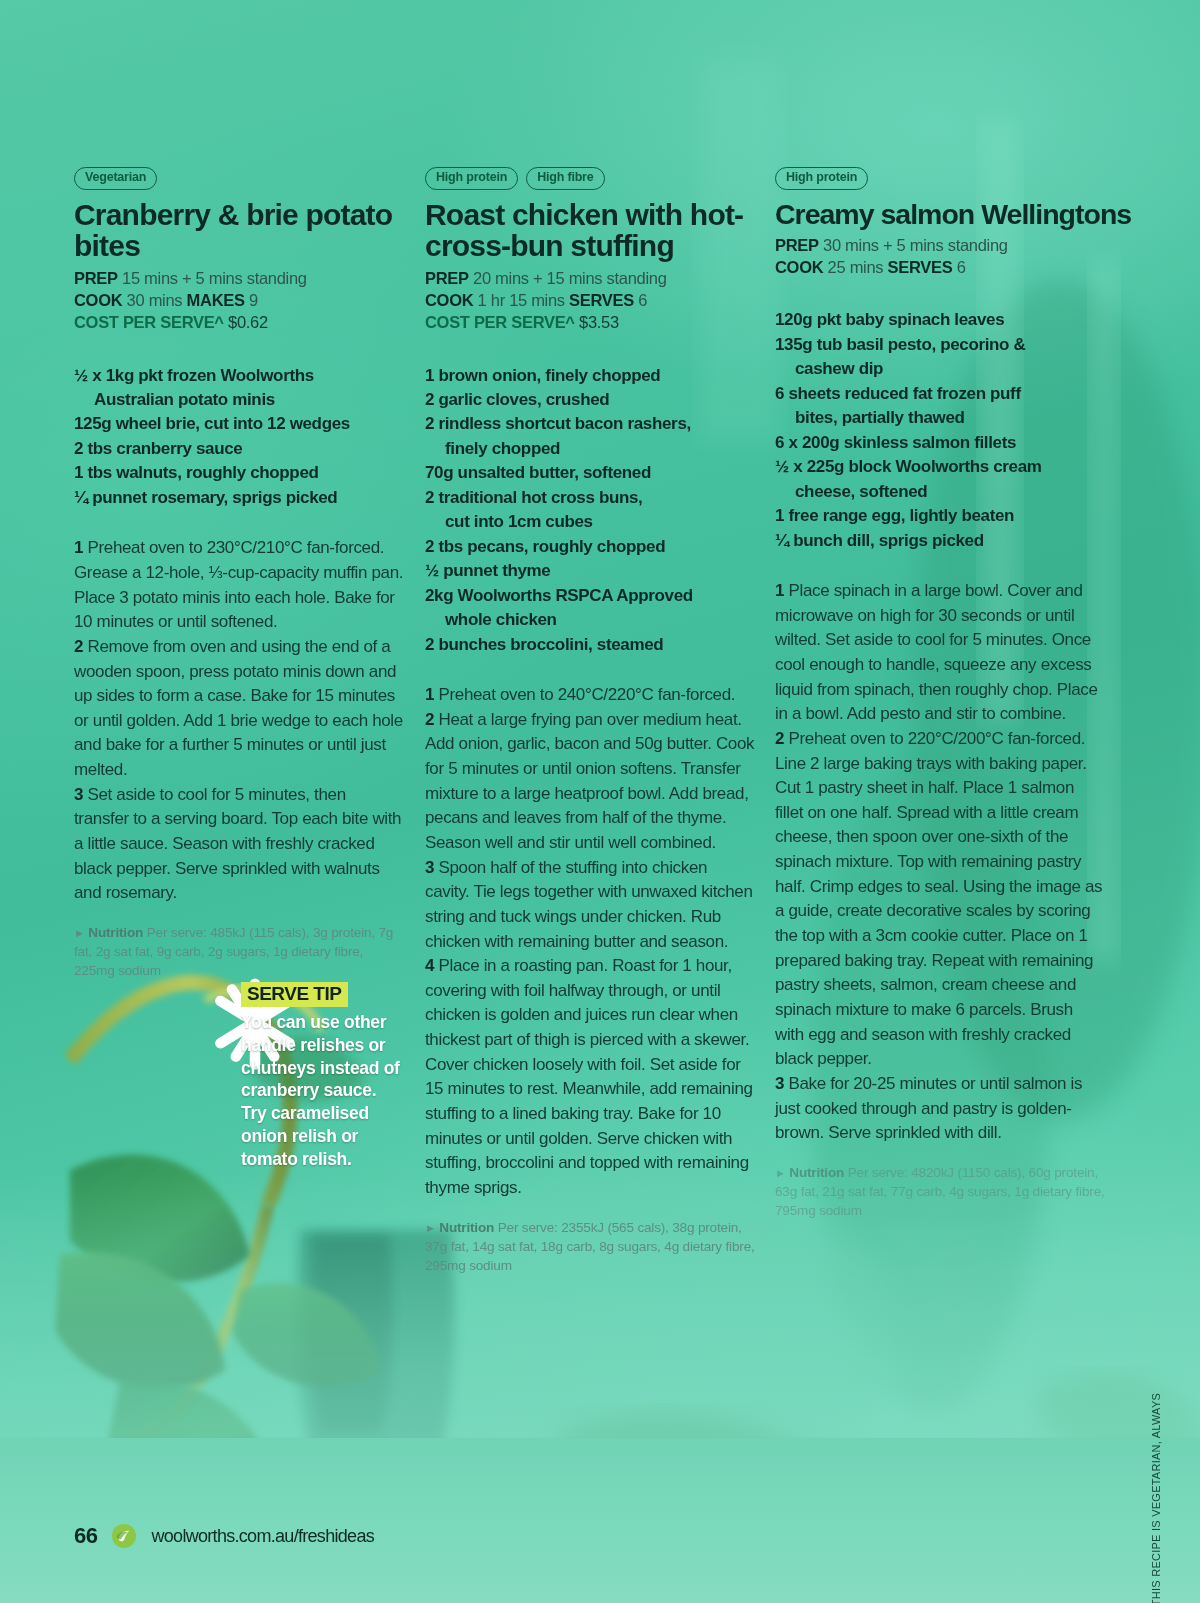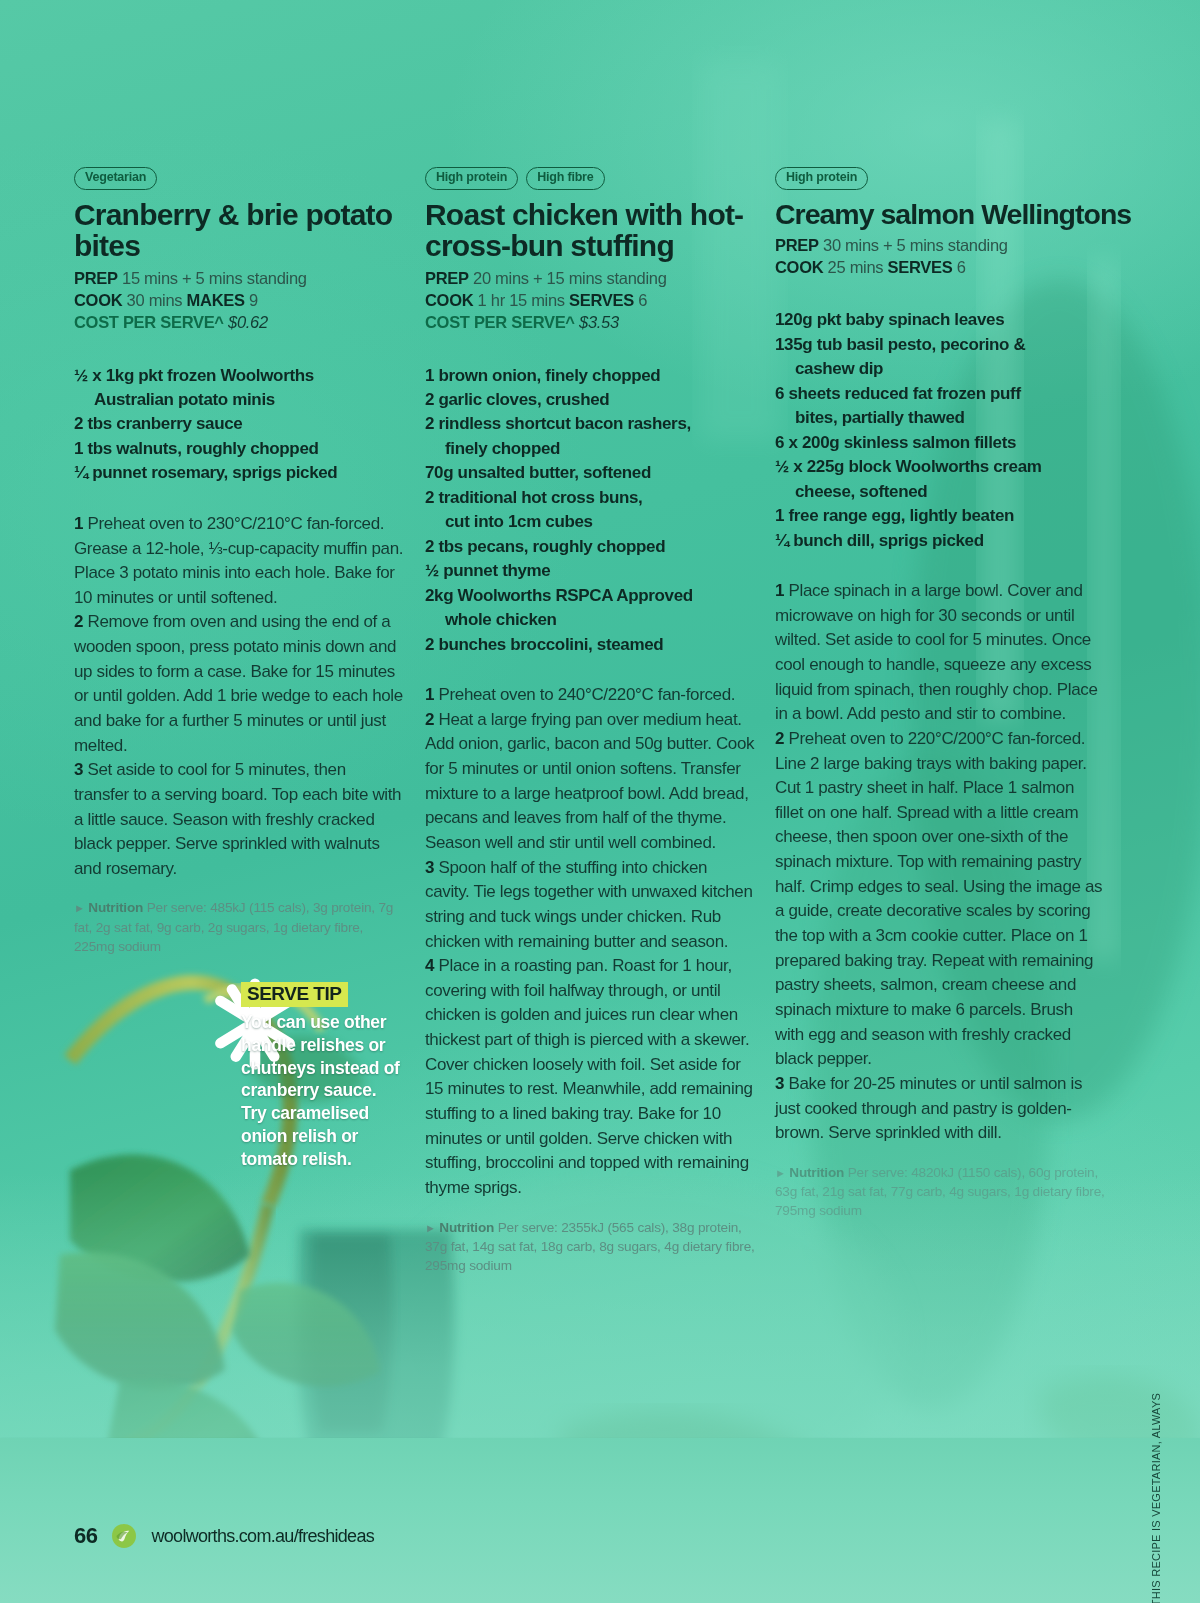--- a/index.html
+++ b/index.html
@@ -55,21 +55,21 @@
   }
   
   .title{
     font-size:30px;line-height:1.06;font-weight:bold;color:#0d2a24;
     letter-spacing:-.8px;margin:0 0 6px 0;
   }
   .title.wide{font-size:28.5px;letter-spacing:-1px;white-space:nowrap;}
   .meta{font-size:16.5px;line-height:1.32;color:#123c33;letter-spacing:-.3px;}
   .meta b{font-weight:bold;color:#0d2a24;text-align:center;}
   .meta .cost{color:#0e6b49;font-weight:bold;}
-  .meta .cost .amt{font-weight:normal;color:#123c33;font-style:italic;}
+  .meta .cost .amt{font-weight:normal;color:#123c33;}
   .meta .lt{color:#2c564b;}
 
   
   .ingredients{
     margin-top:30px;
     font-size:17px;line-height:1.44;font-weight:bold;color:#0d2a24;
     letter-spacing:-.35px;
   }
   .ing{margin:0;}
   .ing.ind{padding-left:20px;}
@@ -208,20 +208,21 @@
           <span class="lt">9</span>
         </div>
         <div class="cost">
           <span>COST PER SERVE^</span>
           <span class="amt">$0.62</span>
         </div>
       </div>
       <div class="ingredients">
         <p class="ing">½ x 1kg pkt frozen Woolworths</p>
         <p class="ing ind">Australian potato minis</p>
+        <p class="ing">125g wheel brie, cut into 12 wedges</p>
         <p class="ing">2 tbs cranberry sauce</p>
         <p class="ing">1 tbs walnuts, roughly chopped</p>
         <p class="ing">¼ punnet rosemary, sprigs picked</p>
       </div>
       <div class="method">
         <p><span class="stepno">1</span> <span>Preheat oven to 230°C/210°C fan-forced. Grease a 12-hole, ⅓-cup-capacity muffin pan. Place 3 potato minis into each hole. Bake for 10 minutes or until softened.</span></p>
         <p><span class="stepno">2</span> <span>Remove from oven and using the end of a wooden spoon, press potato minis down and up sides to form a case. Bake for 15 minutes or until golden. Add 1 brie wedge to each hole and bake for a further 5 minutes or until just melted.</span></p>
         <p><span class="stepno">3</span> <span>Set aside to cool for 5 minutes, then transfer to a serving board. Top each bite with a little sauce. Season with freshly cracked black pepper. Serve sprinkled with walnuts and rosemary.</span></p>
       </div>
       <div class="nutri">

